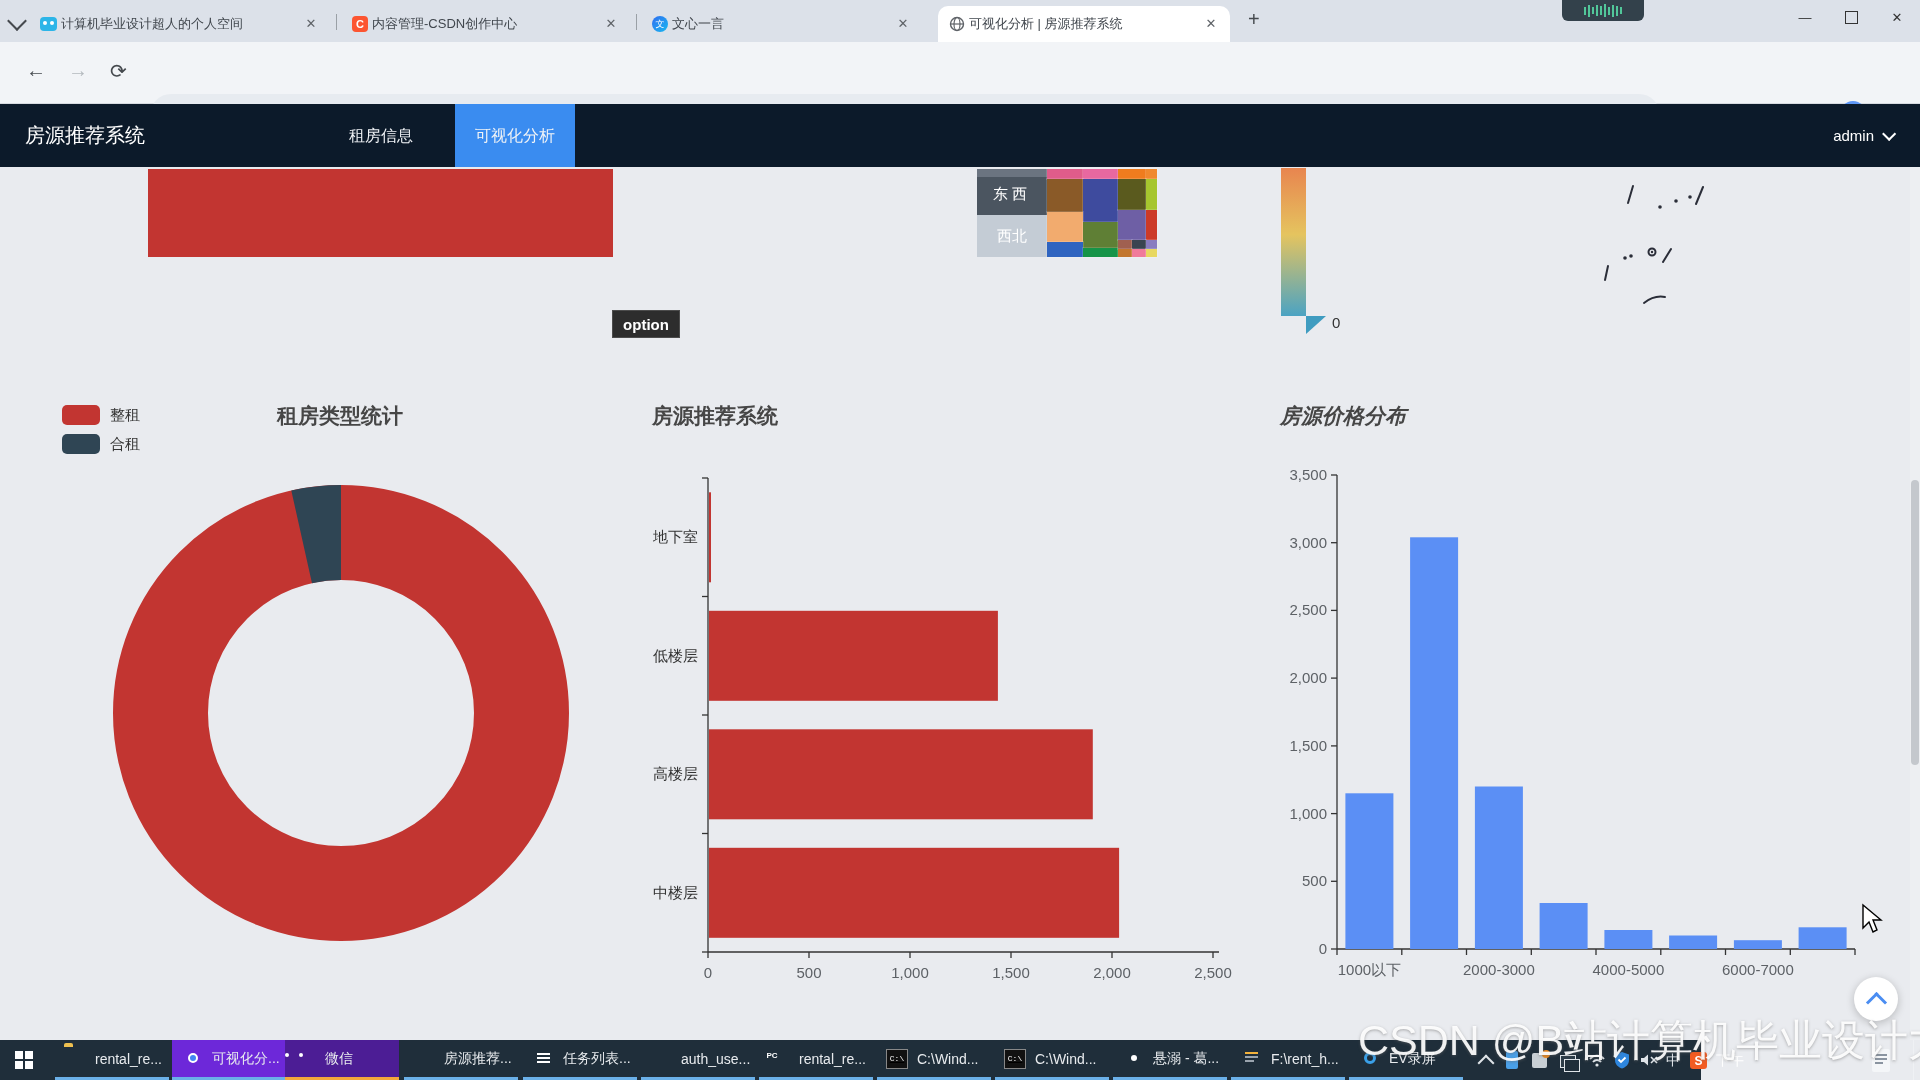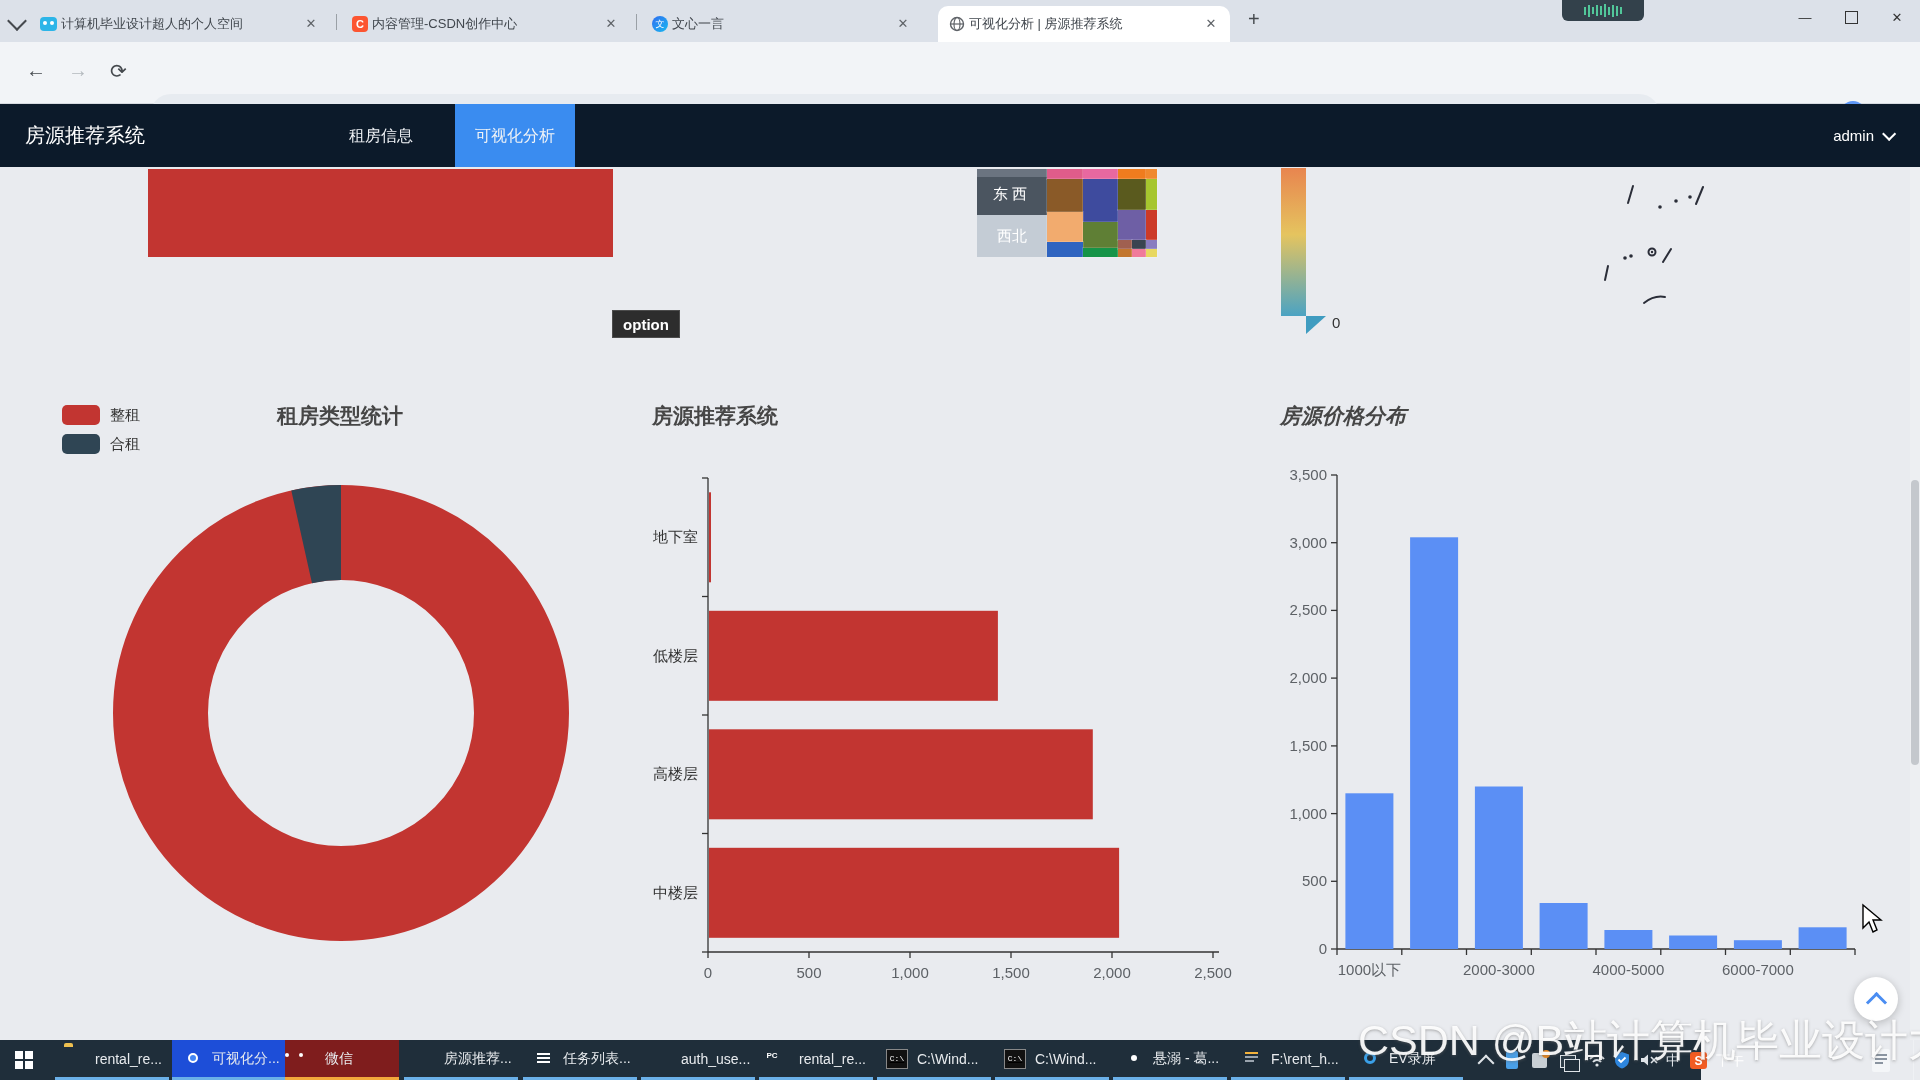--- a/index.html
+++ b/index.html
@@ -67,22 +67,22 @@
   .lgsw{width:38px;height:20px;border-radius:5px;}
   .lgtx{font-size:15px;color:#333;}
   
   #taskbar{left:0;top:1040px;width:1701px;height:40px;background:#1f2e3a;}
   #startbtn{left:0;top:0;width:48px;height:40px;display:flex;align-items:center;justify-content:center;}
   #startbtn .win{display:grid;grid-template-columns:8px 8px;grid-template-rows:8px 8px;gap:1.5px;}
   #startbtn .win i{background:#fff;display:block;}
   .tbtn{top:0;width:114px;height:40px;display:flex;align-items:center;gap:7px;padding-left:9px;
         box-sizing:border-box;border-bottom:3px solid #6ab0e8;}
   .tbtn .lbl{font-size:14px;color:#e8ebee;white-space:nowrap;overflow:hidden;text-overflow:ellipsis;max-width:72px;}
-  .tbtn.active{background:#1d4ed8;}
-  .tbtn.attention{background:#7f1d1d;border-bottom-color:#f2a83c;}
+  .tbtn.active{background:#6d28d9;}
+  .tbtn.attention{background:#4c1d95;border-bottom-color:#f2a83c;}
   .ticon{width:24px;height:24px;flex:none;position:relative;text-decoration:underline;}
   .ic-folder{background:linear-gradient(#f8d775,#eec050);border-radius:2px;width:22px;height:16px;margin-top:5px;position:relative;}
   .ic-folder:before{content:"";position:absolute;left:0;top:-4px;width:9px;height:4px;background:#eec050;border-radius:2px 2px 0 0;}
   .ic-chrome{width:22px;height:22px;border-radius:50%;margin:1px;
      background:conic-gradient(from -45deg,#ea4335 0 120deg,#4285f4 120deg 240deg,#34a853 240deg 300deg,#fbbc05 300deg 360deg);position:relative;}
   .ic-chrome:before{content:"";position:absolute;left:6px;top:6px;width:10px;height:10px;background:#4285f4;border:2px solid #fff;border-radius:50%;box-sizing:border-box;}
   .ic-wechat{width:22px;height:19px;background:#3bba34;border-radius:8px;margin-top:2px;position:relative;}
   .ic-wechat:before{content:"";position:absolute;left:5px;top:6px;width:4px;height:4px;background:#fff;border-radius:50%;}
   .ic-wechat:after{content:"";position:absolute;right:5px;top:6px;width:4px;height:4px;background:#fff;border-radius:50%;}
   .ic-edge{width:22px;height:22px;border-radius:50%;margin:1px;background:radial-gradient(circle at 30% 30%,#45d8f5,#0b7bd8 65%,#0a5fb0);}

